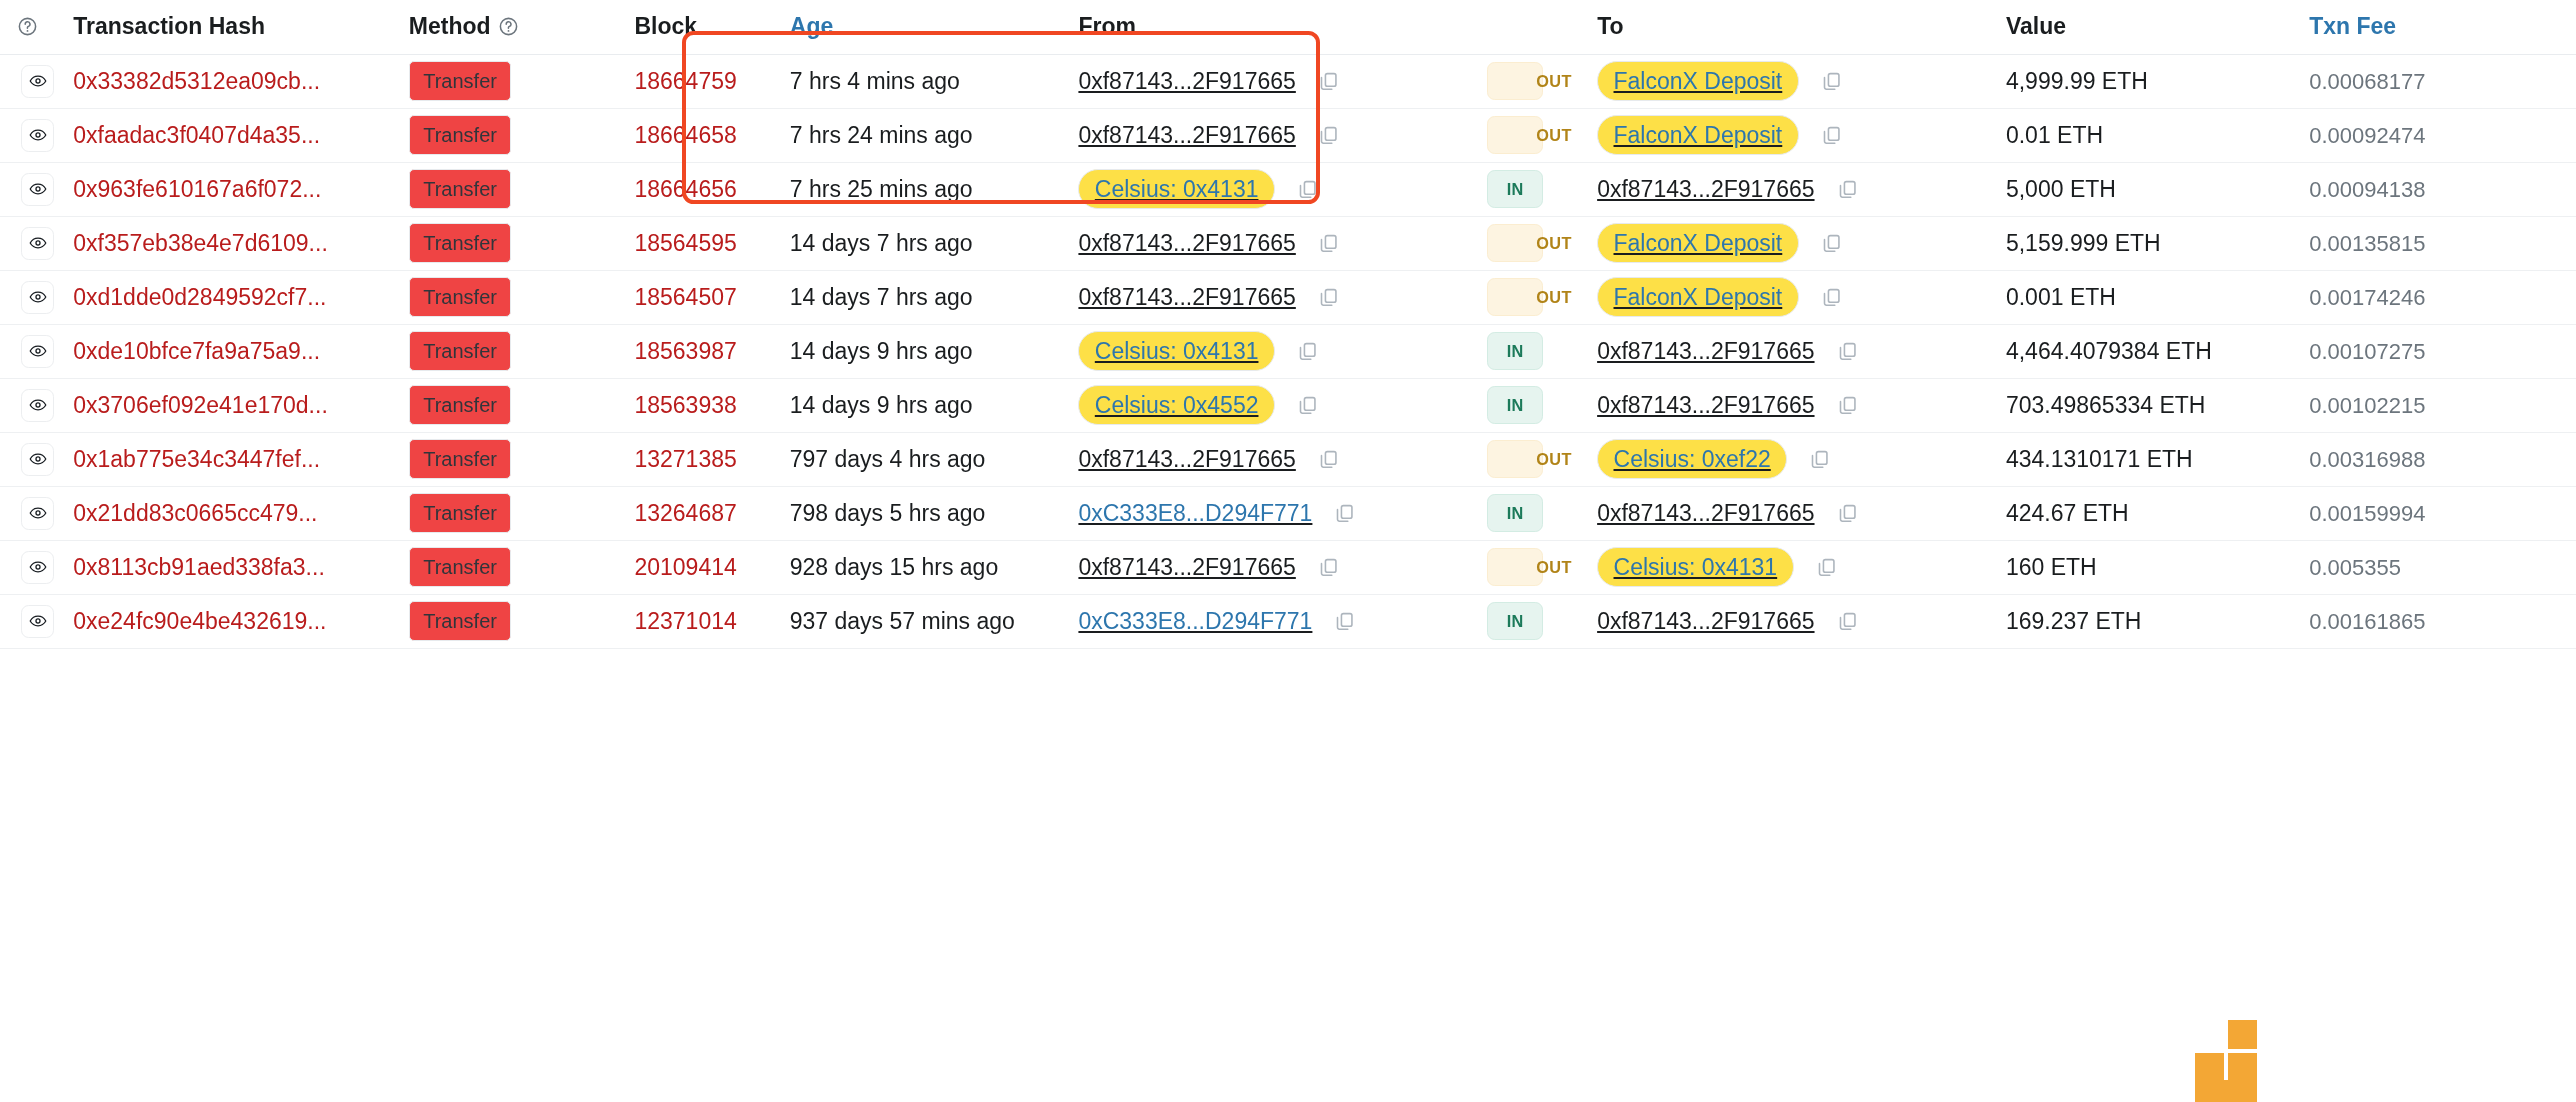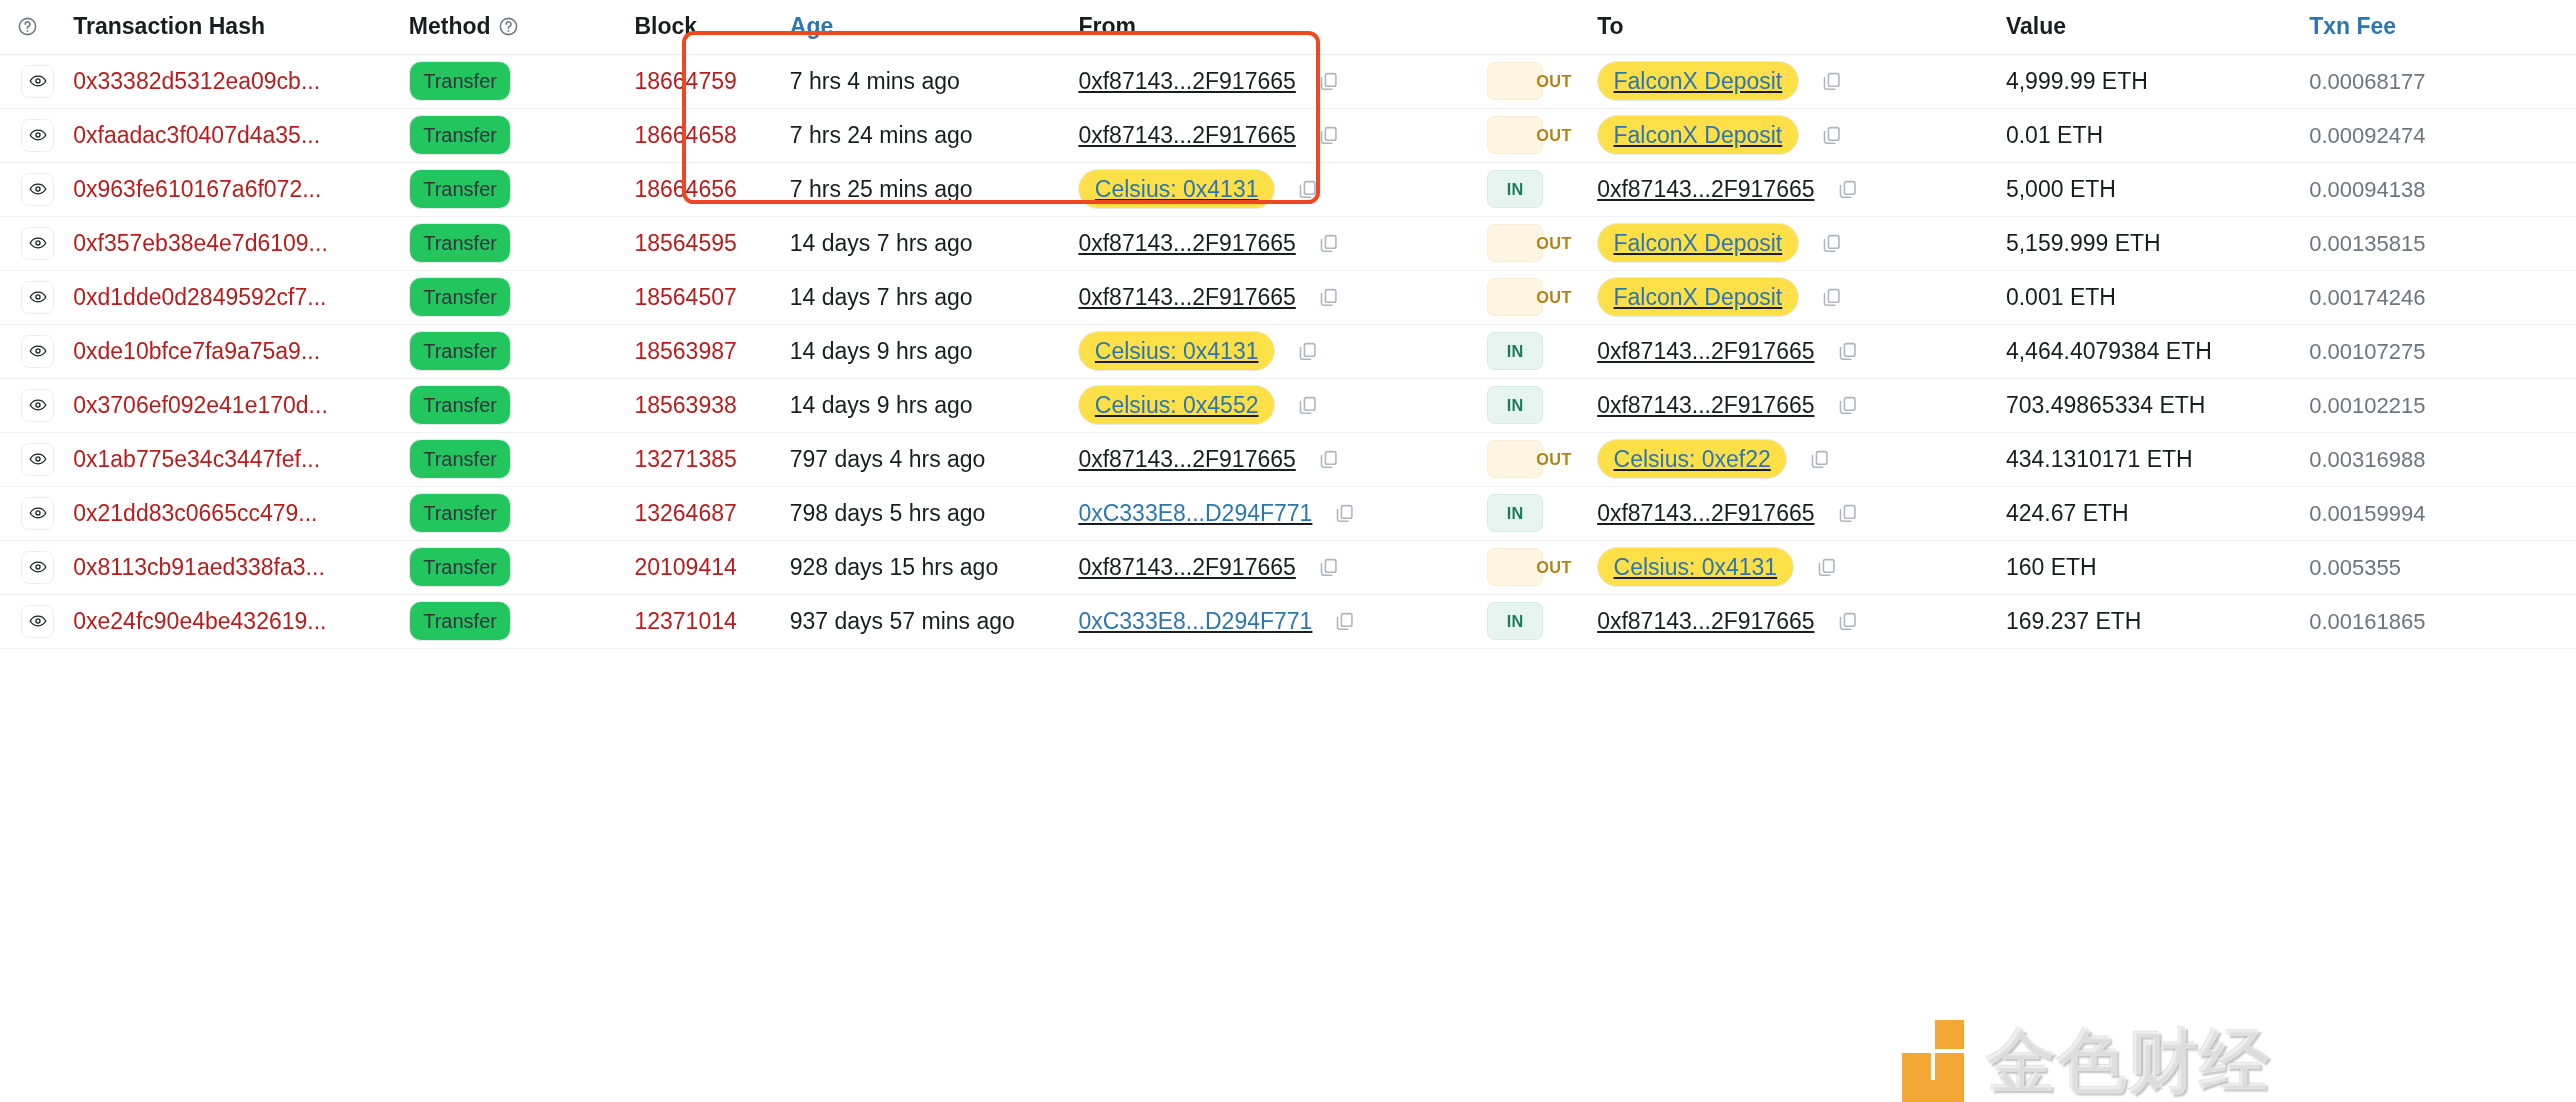--- a/index.html
+++ b/index.html
@@ -70,23 +70,23 @@
   .link { color: #b91c1c; text-decoration: none; cursor: pointer; }
 
   
   .method-chip {
     display: inline-block;
     min-width: 96px;
     text-align: center;
     padding: 7.7px 13.4px;
     font-size: 20px;
     color: #31353b;
-    background: #22c55e;
+    background: #ef4444;
     border: 1px solid #e7eaed;
-    border-radius: 12px;
+    border-radius: 5px;
     cursor: pointer;
   }
 
   
   .addr-pill {
     display: inline-block;
     padding: 5.8px 15.4px;
     font-size: 23px;
     color: #2d76ad;
     background: #fde047;
@@ -665,17 +665,16 @@
 
   <div class="red-box"></div>
 
   <div class="watermark">
     <div class="wm-logo">
       <div class="b1"></div>
         <div class="b2"></div>
         <div class="b3"></div>
         <div class="b4"></div>
     </div>
-    <div class="wm-text">金色财经</div>
   </div>
 
 </div>
 
 
 </body></html>

